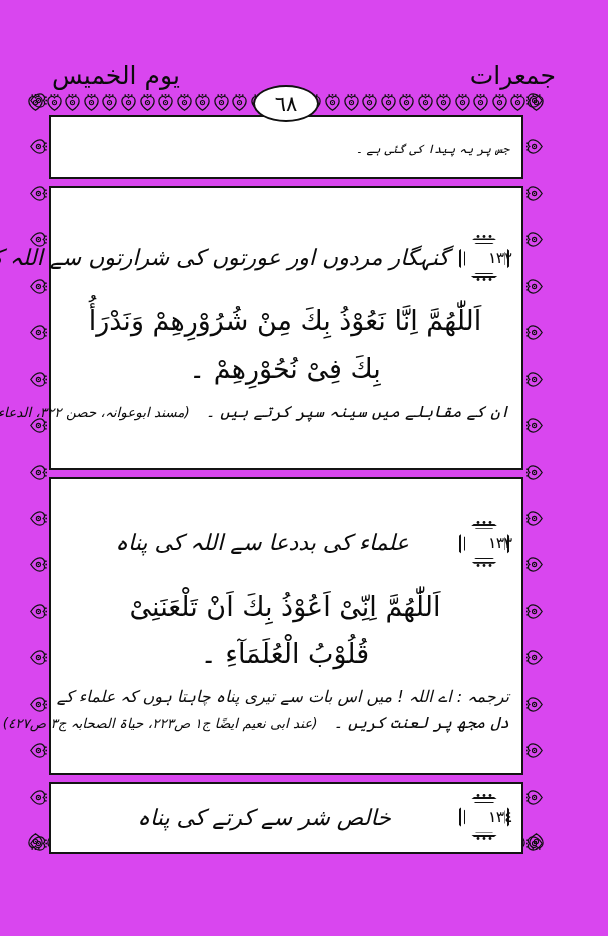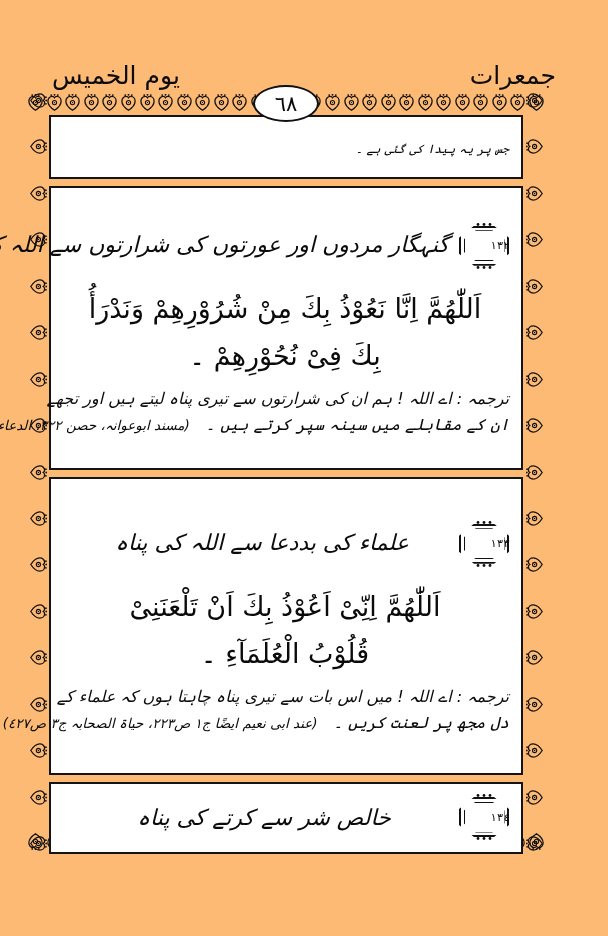--- a/index.html
+++ b/index.html
@@ -13,21 +13,21 @@
     height: 936px;
     overflow: hidden;
     font-family: "DejaVu Sans", "Liberation Sans", sans-serif;
     color: #0b0b0b;
     position: relative;
   }
 
   .page {
     position: absolute;
     inset: 0;
-    background: #fdba74;
+    background: #d946ef;
   }
 
   
   .running-header {
     position: absolute;
     top: 52px;
     left: 52px;
     right: 52px;
     height: 34px;
     display: flex;
@@ -206,23 +206,23 @@
   .serial .oct::after {
     content: "";
     position: absolute;
     inset: 2.5px;
     border: 1.4px solid #111;
     clip-path: polygon(30% 0%, 70% 0%, 100% 30%, 100% 70%, 70% 100%, 30% 100%, 0% 70%, 0% 30%);
   }
   .serial .num {
     position: relative;
     z-index: 2;
-    font-size: 11px;
+    font-size: 14px;
     letter-spacing: 0.5px;
-    font-family: Liberation Mono, monospace;
+    font-family: Liberation Serif, serif;
     margin-left: 32px;
   }
   .serial .pip {
     position: absolute;
     left: 50%;
     transform: translateX(-50%);
     width: 22px;
     height: 5px;
     z-index: 2;
   }
@@ -1227,24 +1227,20 @@
           </span>
           <span class="heading-text">گنہگار مردوں اور عورتوں کی شرارتوں سے اللہ کی پناہ</span>
         </div>
 
         <div class="arabic">
           <div class="a1">اَللّٰهُمَّ اِنَّا نَعُوْذُ بِكَ مِنْ شُرُوْرِهِمْ وَنَدْرَأُ</div>
           <div class="a2">بِكَ فِىْ نُحُوْرِهِمْ ۔</div>
         </div>
 
         <div class="translation">
-          <div class="t-line">
-            <span>ترجمہ :</span>
-            <span>اے اللہ ! ہم ان کی شرارتوں سے تیری پناہ لیتے ہیں اور تجھے</span>
-          </div>
           <div class="t-line with-cite">
             <span>ان کے مقابلے میں سینہ سپر کرتے ہیں ۔</span>
             <span class="citation">(مسند ابوعوانہ، حصن ٣٢٢، الدعاء المسنون ص٢٤)</span>
           </div>
         </div>
       </div>
 
       <div class="box b-133">
         <div class="heading-row">
           <span class="serial">

